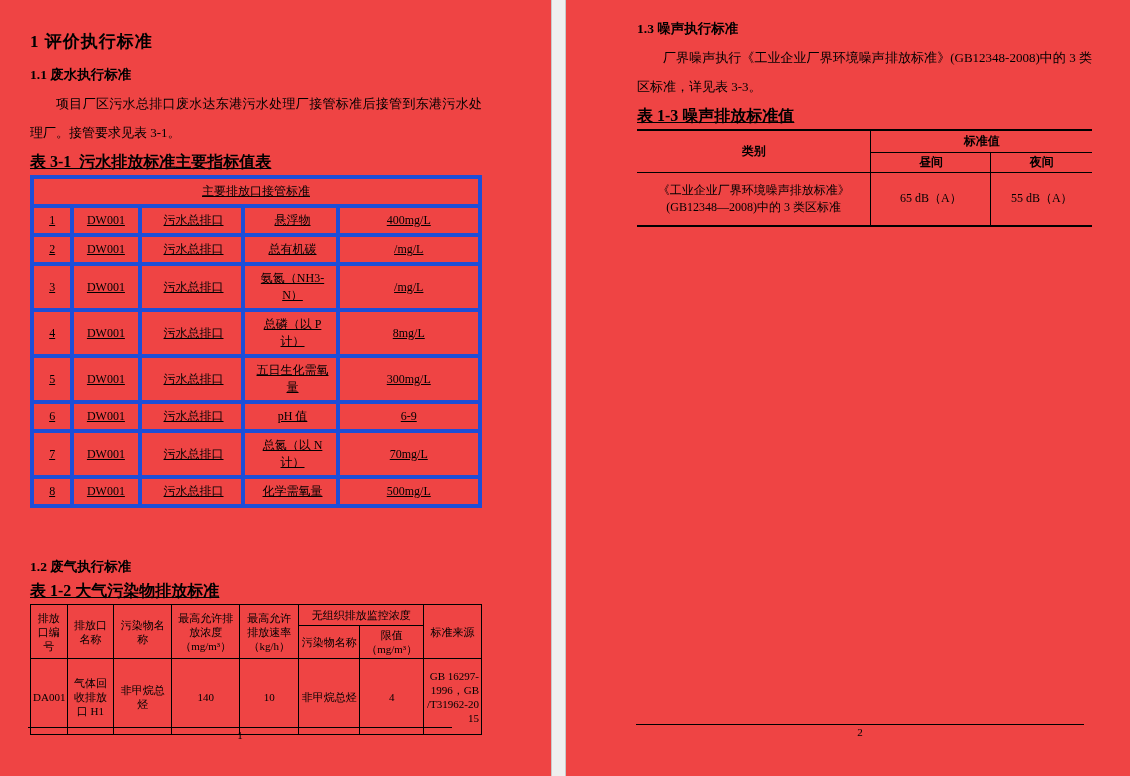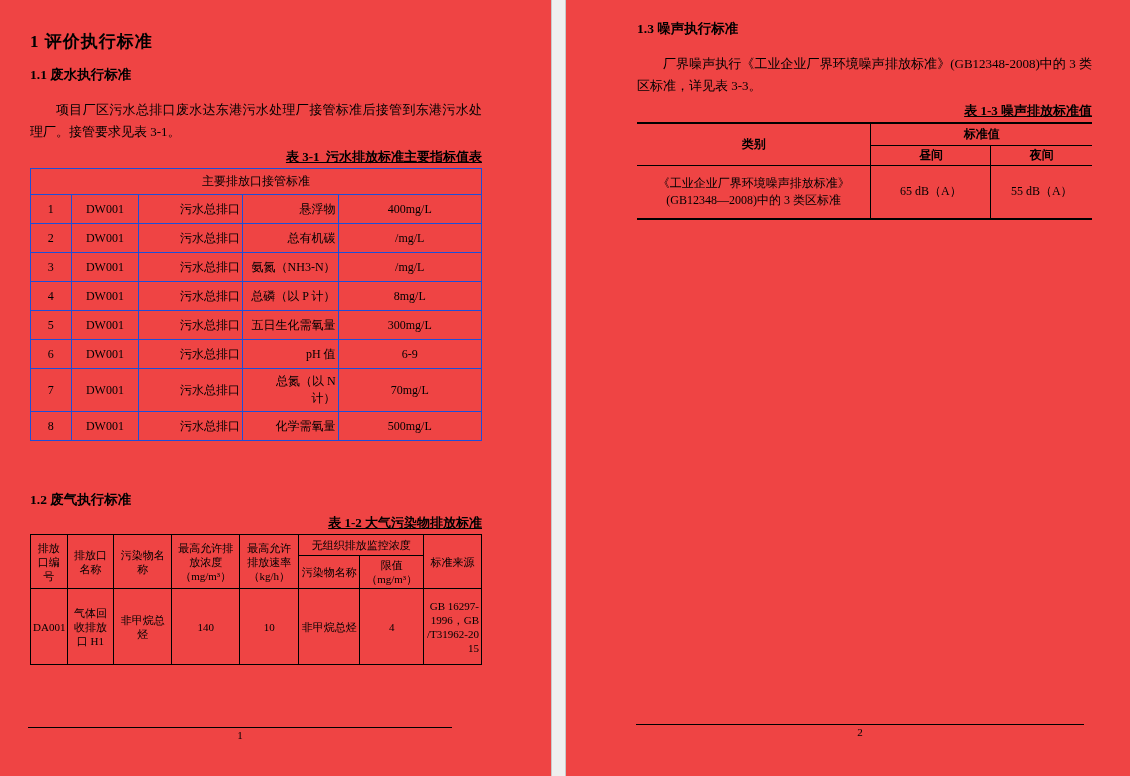--- a/index.html
+++ b/index.html
@@ -29,42 +29,42 @@
 
   .h1 {
     font-size: 17px; font-weight: bold;
     margin-top: 30px; letter-spacing: 1px;
   }
   .h2 {
     font-size: 13.5px; font-weight: bold;
     margin-top: 13px;
   }
   .para {
-    font-size: 13px; line-height: 22px;
+    font-size: 13px; line-height: 29px;
     text-indent: 2em; text-align: justify;
-    margin-top: 15px;
+    margin-top: 5px;
   }
   .tbl-title {
-    font-size: 13px; font-weight: bold;
-    text-align: right; margin-top: 5px;
+    font-size: 16px; font-weight: bold;
+    text-align: left; margin-top: 5px;
     white-space: pre-wrap;
   }
   .tbl-title span { text-decoration: underline; }
 
   table { border-collapse: collapse; width: 100%; table-layout: fixed; }
 
   
   .t31 { margin-top: 2px; font-size: 12px; }
   .t31 td {
-    border: 1px solid #1d4ed8;
+    border: 4px solid #1d4ed8;
     text-align: center; vertical-align: middle;
-    height: 29px; padding: 4px 2px;
+    height: 29px; padding: 4px 2px; text-decoration: underline;
   }
   .t31 .hdr { height: 25px; }
-  .t31 .al { text-align: right; padding-left: 7px; }
+  .t31 .al { text-align: center; padding-left: 7px; }
 
   
   .t12 { margin-top: 2px; font-size: 11px; }
   .t12 td {
     border: 1px solid #000;
     text-align: center; vertical-align: middle;
     padding: 1px 2px; line-height: 14px;
   }
   .t12 .r1 { height: 21px; }
   .t12 .r2 { height: 33px; }

